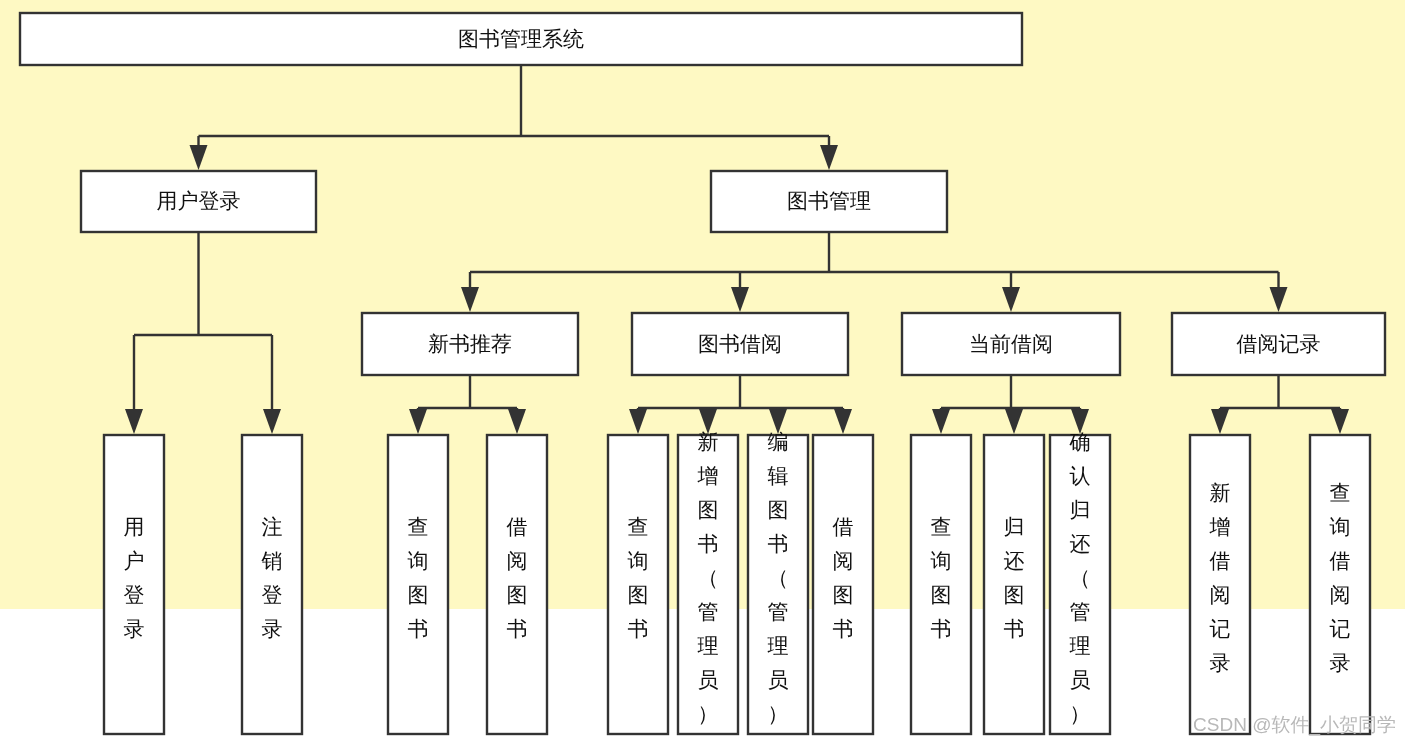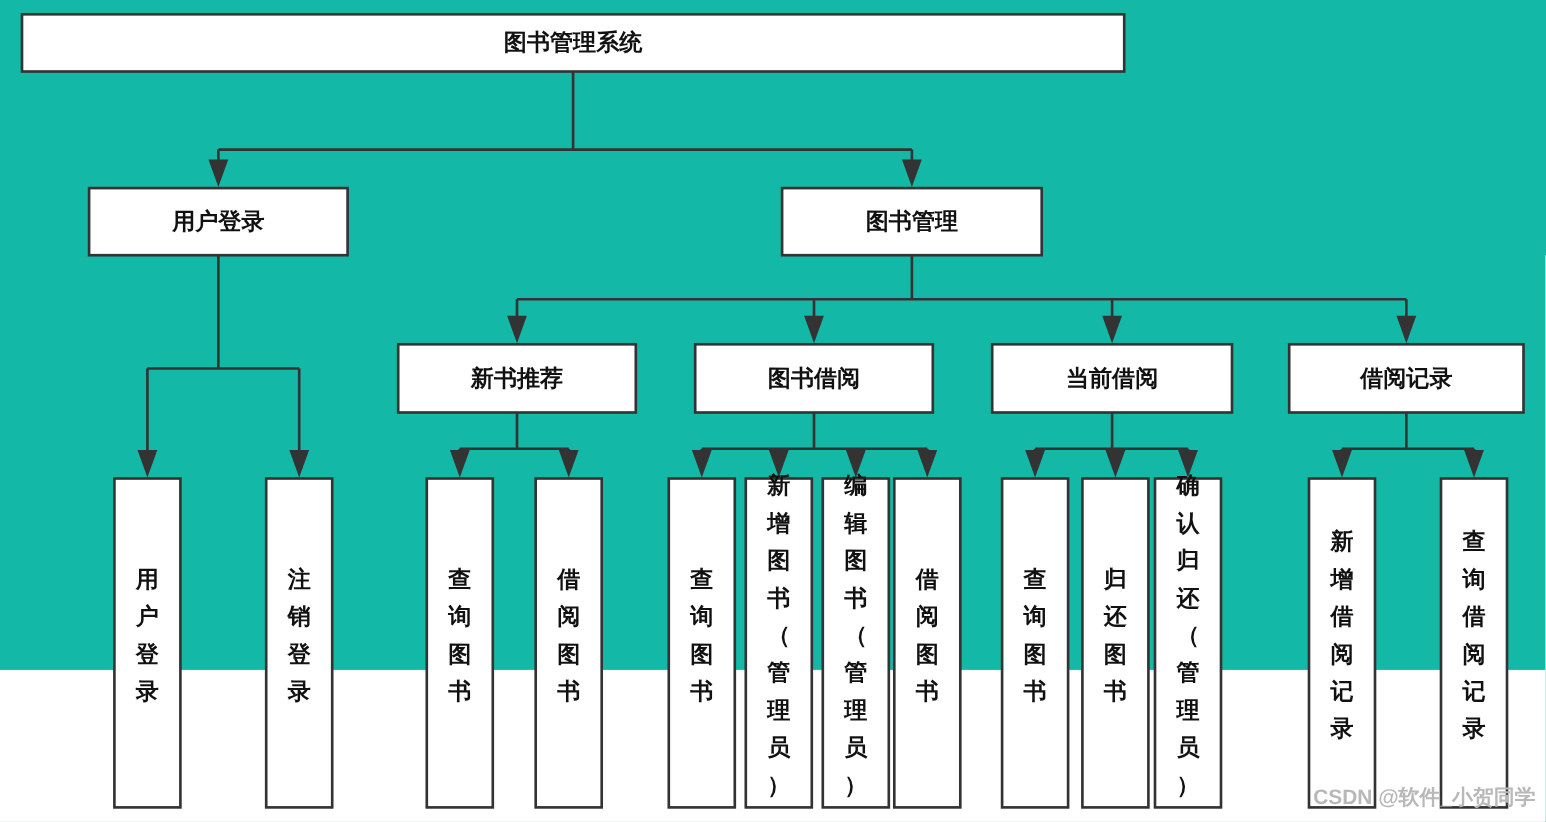--- a/index.html
+++ b/index.html
@@ -11,22 +11,21 @@
   body {
     width: 1405px;
     height: 747px;
     font-family: "Liberation Sans", "DejaVu Sans", sans-serif;
     overflow: hidden;
   }
   #diagram-root {
     position: relative;
     width: 1405px;
     height: 609px;
-    background: #14b8a6;
-    font-weight: bold;
+    background: #fef9c3;
   }
   svg.flow-canvas {
     position: absolute;
     top: 0;
     left: 0;
     width: 1405px;
     height: 747px;
     display: block;
   }
   .node-box {

